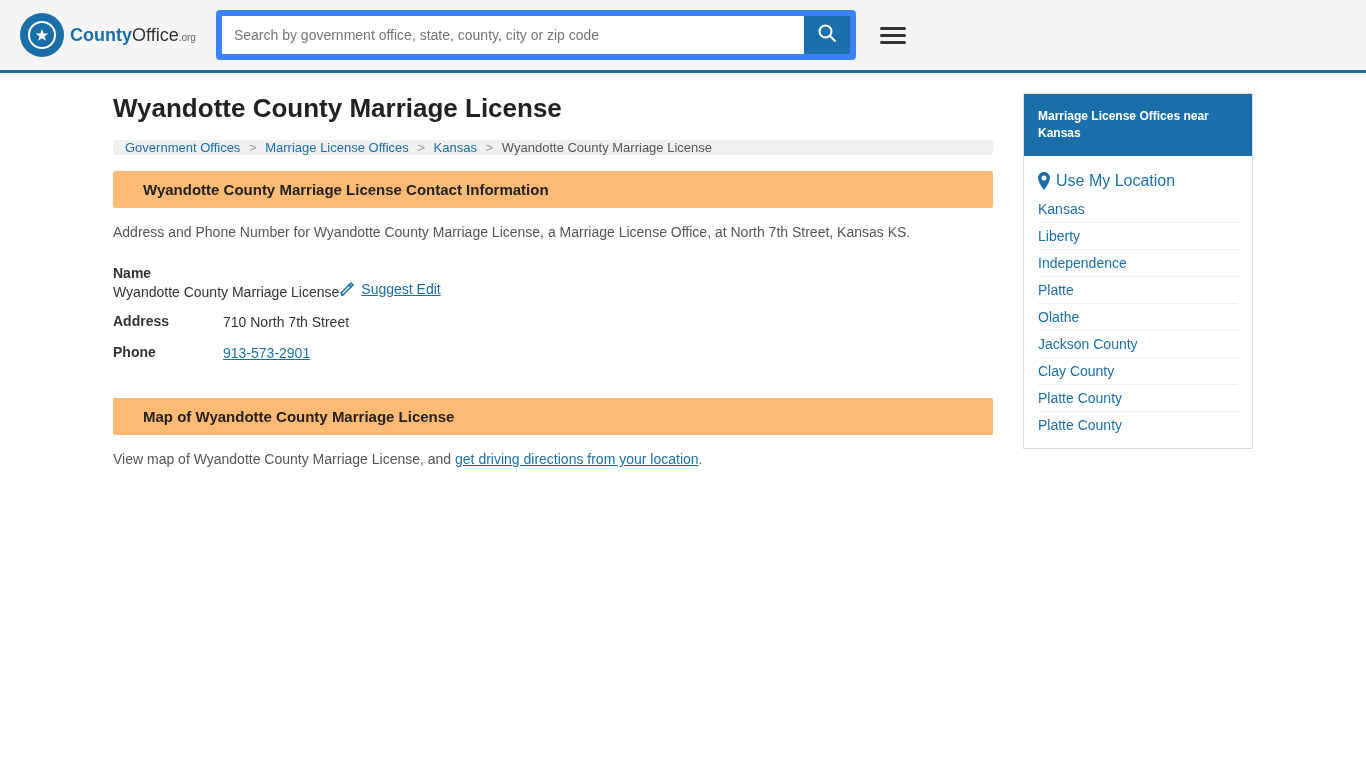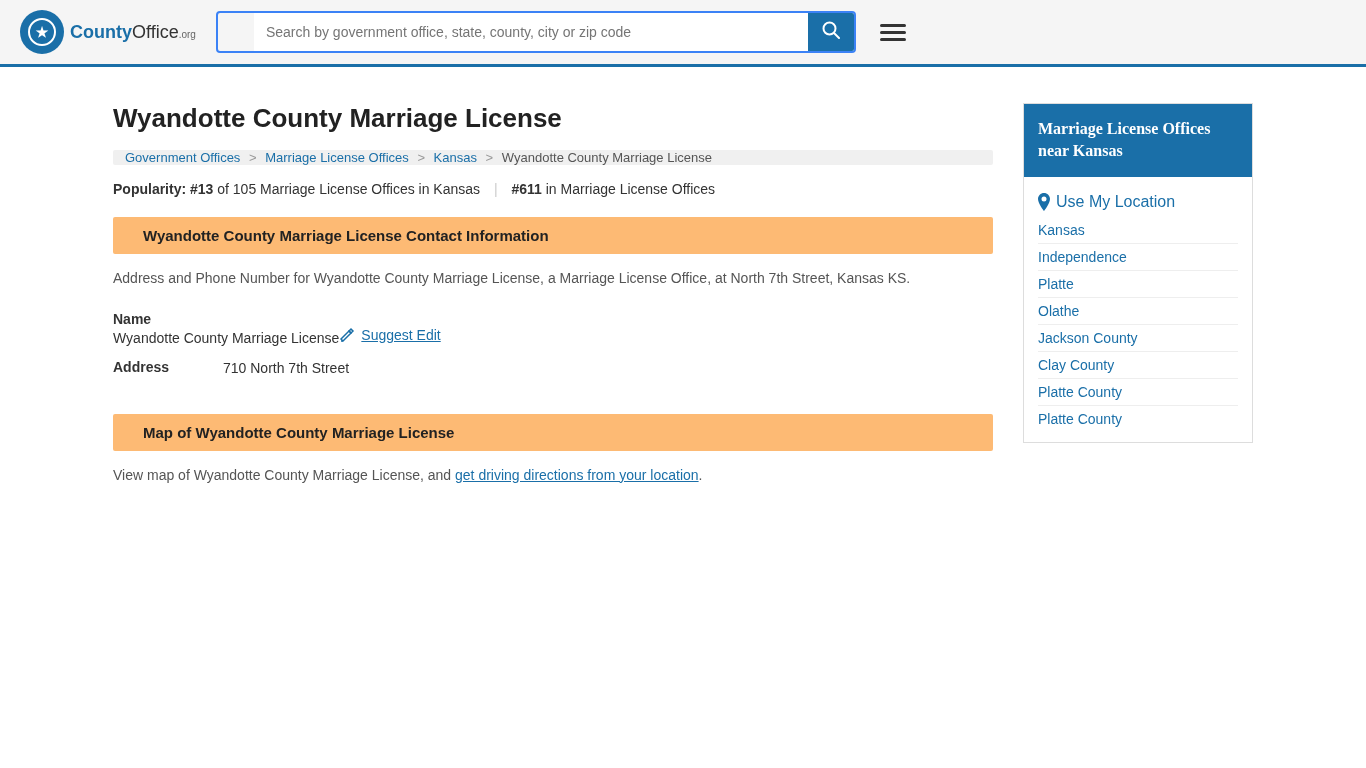--- a/index.html
+++ b/index.html
@@ -29,24 +29,23 @@
       align-items: center;
       justify-content: center;
       color: white;
       font-size: 20px;
       font-weight: bold;
     }
     .search-bar {
       flex: 1;
       max-width: 640px;
       display: flex;
-      border: 2px solid #3b82f6;
+      border: 6px solid #3b82f6;
       border-radius: 4px;
       overflow: hidden;
-      padding-left: 36px;
     }
     .search-input {
       flex: 1;
       padding: 8px 12px;
       border: none;
       outline: none;
       font-size: 14px;
       color: #999;
     }
     .search-btn {
@@ -72,21 +71,21 @@
       display: block;
       width: 26px;
       height: 3px;
       background: #333;
       border-radius: 2px;
     }
 
     
     .main-container {
       max-width: 1180px;
-      margin: 16px auto;
+      margin: 0 auto;
       padding: 20px 20px;
       display: flex;
       gap: 30px;
     }
     .content-area {
       flex: 1;
     }
     .sidebar {
       width: 230px;
       flex-shrink: 0;
@@ -215,24 +214,23 @@
     }
 
     
     .sidebar-box {
       border: 1px solid #ddd;
     }
     .sidebar-title {
       background: #1a6fa8;
       color: white;
       padding: 14px 14px;
-      font-size: 16px;
+      font-size: 12px;
       font-weight: bold;
       line-height: 1.4;
-      font-family: Liberation Serif, serif;
     }
     .sidebar-content {
       padding: 10px 14px;
     }
     .sidebar-location-btn {
       display: flex;
       align-items: center;
       gap: 6px;
       color: #1a6fa8;
       background: none;
@@ -302,29 +300,20 @@
     <nav class="breadcrumb">
       <a href="#">Government Offices</a>
       <span class="sep">&gt;</span>
       <a href="#">Marriage License Offices</a>
       <span class="sep">&gt;</span>
       <a href="#">Kansas</a>
       <span class="sep">&gt;</span>
       <span>Wyandotte County Marriage License</span>
     </nav>
 
-    <div class="popularity">
-      <strong>Popularity:</strong>
-      <span> </span>
-      <strong>#13</strong>
-      <span> of 105 Marriage License Offices in Kansas</span>
-      <span class="divider"> | </span>
-      <strong>#611</strong>
-      <span> in Marriage License Offices</span>
-    </div>
 
     <div class="contact-section">
       <div class="section-header">Wyandotte County Marriage License Contact Information</div>
       <p class="contact-desc">Address and Phone Number for Wyandotte County Marriage License, a Marriage License Office, at North 7th Street, Kansas KS.</p>
 
       <div class="info-table">
 
         <div class="info-row suggest-edit-row">
           <div class="info-label">Name</div>
           <div class="name-value-wrap">
@@ -340,20 +329,26 @@
           </div>
         </div>
 
         <div class="info-row">
           <div class="info-label">Address</div>
           <div class="info-value">
             <div>710 North 7th Street</div>
           </div>
         </div>
 
+        <div class="info-row">
+          <div class="info-label">Phone</div>
+          <div class="info-value">
+            <a href="#">913-573-2901</a>
+          </div>
+        </div>
       </div>
     </div>
 
     <div class="map-section">
       <div class="section-header">Map of Wyandotte County Marriage License</div>
       <p class="map-desc">
         <span>View map of Wyandotte County Marriage License, and </span><a href="#">get driving directions from your location</a><span>.</span>
       </p>
     </div>
 
@@ -364,20 +359,21 @@
       <div class="sidebar-title">Marriage License Offices near Kansas</div>
       <div class="sidebar-content">
         <a href="#" class="sidebar-location-btn">
           <svg width="12" height="18" viewBox="0 0 12 18" fill="none">
             <path d="M6 0C2.686 0 0 2.686 0 6c0 4.5 6 12 6 12S12 10.5 12 6c0-3.314-2.686-6-6-6zm0 8.5A2.5 2.5 0 1 1 6 3.5 2.5 2.5 0 0 1 6 8.5z" fill="#1a6fa8"></path>
           </svg>
           <span>Use My Location</span>
         </a>
         <ul class="sidebar-links">
         <li><a href="#">Kansas</a></li>
+            <li><a href="#">Liberty</a></li>
             <li><a href="#">Independence</a></li>
             <li><a href="#">Platte</a></li>
             <li><a href="#">Olathe</a></li>
             <li><a href="#">Jackson County</a></li>
             <li><a href="#">Clay County</a></li>
             <li><a href="#">Platte County</a></li>
             <li><a href="#">Platte County</a></li>
           </ul>
       </div>
     </div>

